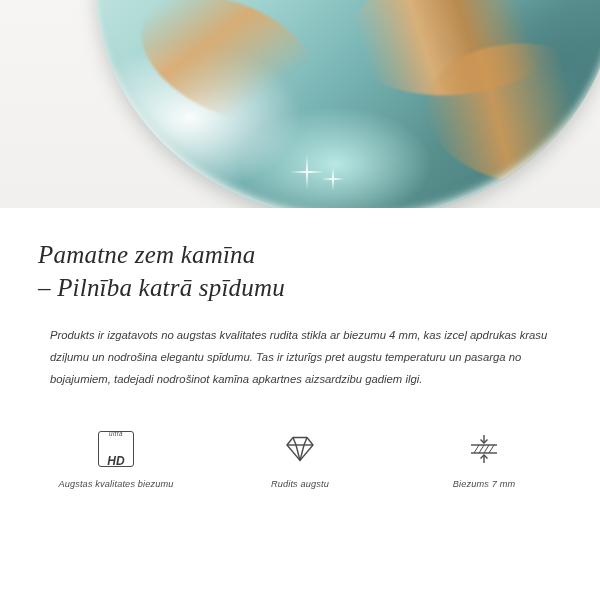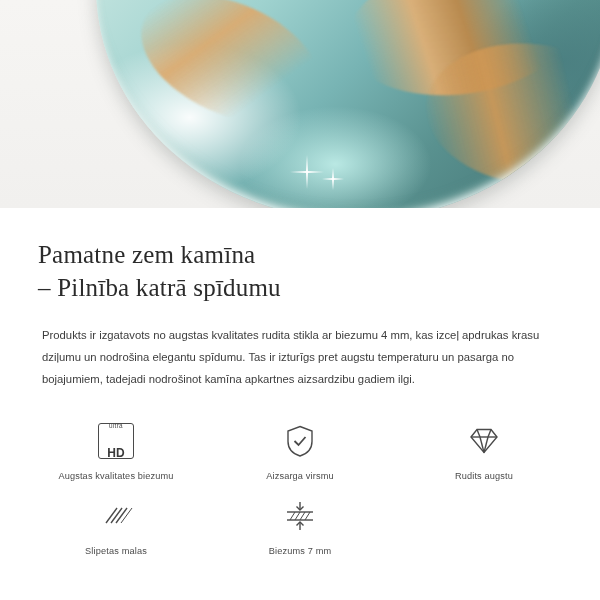--- a/index.html
+++ b/index.html
@@ -12,20 +12,21 @@
     background: #ffffff;
     font-family: "Liberation Sans", sans-serif;
     overflow: hidden;
   }
   .page {
     position: relative;
     width: 600px;
     height: 600px;
     background: #ffffff;
     overflow: hidden;
+    font-style: italic;
   }
 
   
   .hero {
     position: relative;
     width: 600px;
     height: 208px;
     background: #f2f2f0;
     overflow: hidden;
   }
@@ -138,21 +139,21 @@
     letter-spacing: 0.2px;
   }
   .headline .line2 {
     display: block;
   }
   .paragraph {
     font-family: "Liberation Sans", sans-serif;
     font-size: 11.3px;
     line-height: 1.95;
     color: #3d3d3d;
-    margin: 4px;
+    margin: 12px;
     max-width: 528px;
   }
 
   
   .features {
     display: grid;
     grid-template-columns: repeat(3, 1fr);
     row-gap: 14px;
     padding: 26px 24px 0 24px;
   }
@@ -233,55 +234,35 @@
     <div class="feature">
       <div class="feature-icon">
         <div class="ultrahd">
           <span class="u1">ultra</span>
           <span class="u2">HD</span>
         </div>
       </div>
       <div class="feature-label">Augstas kvalitates biezumu</div>
     </div>
 
-    <div class="feature">
-      <div class="feature-icon">
-        <svg width="34" height="38" viewBox="0 0 34 38" fill="none" stroke="#4a4a4a" stroke-width="1.4">
-          <path d="M17 4.5 L29 9 v10.5 c0 7.5 -5.4 12.4 -12 14.5 c-6.6 -2.1 -12 -7 -12 -14.5 V9 z"></path>
-          <polyline points="11.5,19 15.5,23 22.5,15" stroke-width="1.8"></polyline>
-        </svg>
-      </div>
-      <div class="feature-label">Aizsarga virsmu</div>
-    </div>
 
     <div class="feature">
       <div class="feature-icon">
         <svg width="38" height="34" viewBox="0 0 38 34" fill="none" stroke="#4a4a4a" stroke-width="1.4">
           <path d="M6 13 L12 5.5 h14 L32 13 L19 28.5 z"></path>
           <line x1="6" y1="13" x2="32" y2="13"></line>
           <line x1="12" y1="5.5" x2="15" y2="13"></line>
           <line x1="26" y1="5.5" x2="23" y2="13"></line>
           <line x1="15" y1="13" x2="19" y2="28.5"></line>
           <line x1="23" y1="13" x2="19" y2="28.5"></line>
         </svg>
       </div>
       <div class="feature-label">Rudits augstu</div>
     </div>
 
-    <div class="feature">
-      <div class="feature-icon">
-        <svg width="36" height="34" viewBox="0 0 36 34" fill="none" stroke="#4a4a4a" stroke-width="1.4">
-          <line x1="8" y1="24" x2="19" y2="9"></line>
-          <line x1="13" y1="24" x2="24" y2="9"></line>
-          <line x1="18" y1="24" x2="29" y2="9"></line>
-          <line x1="23" y1="24" x2="34" y2="9" stroke-width="1"></line>
-        </svg>
-      </div>
-      <div class="feature-label">Slipetas malas</div>
-    </div>
 
     <div class="feature">
       <div class="feature-icon">
         <svg width="36" height="34" viewBox="0 0 36 34" fill="none" stroke="#4a4a4a" stroke-width="1.4">
           <line x1="18" y1="3" x2="18" y2="10.5"></line>
           <polyline points="14.5,7.5 18,11 21.5,7.5"></polyline>
           <line x1="5" y1="13" x2="31" y2="13"></line>
           <line x1="5" y1="21" x2="31" y2="21"></line>
           <line x1="8" y1="21" x2="13" y2="13" stroke-width="1"></line>
           <line x1="13" y1="21" x2="18" y2="13" stroke-width="1"></line>

